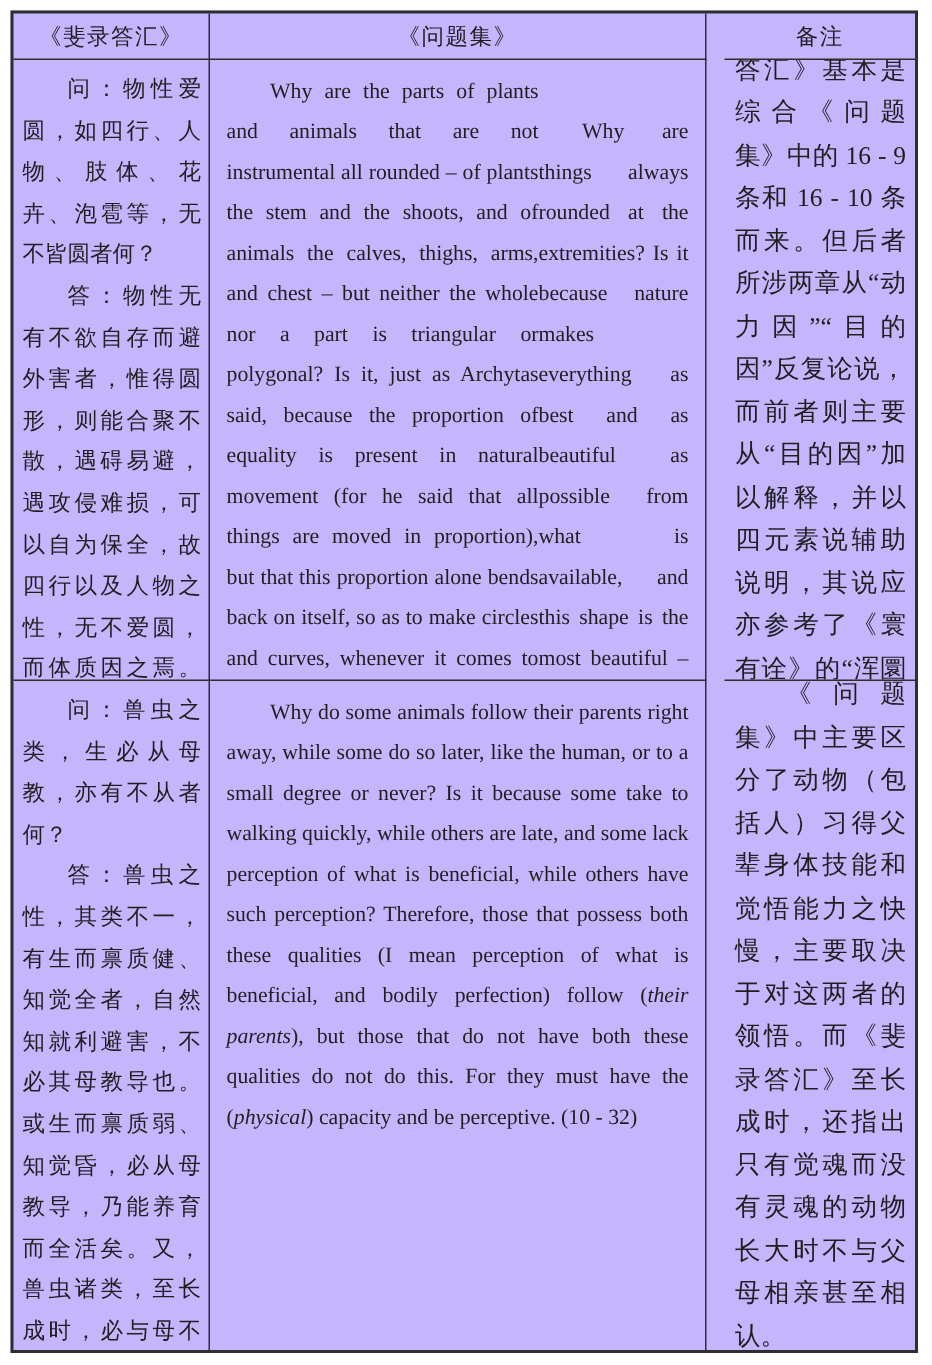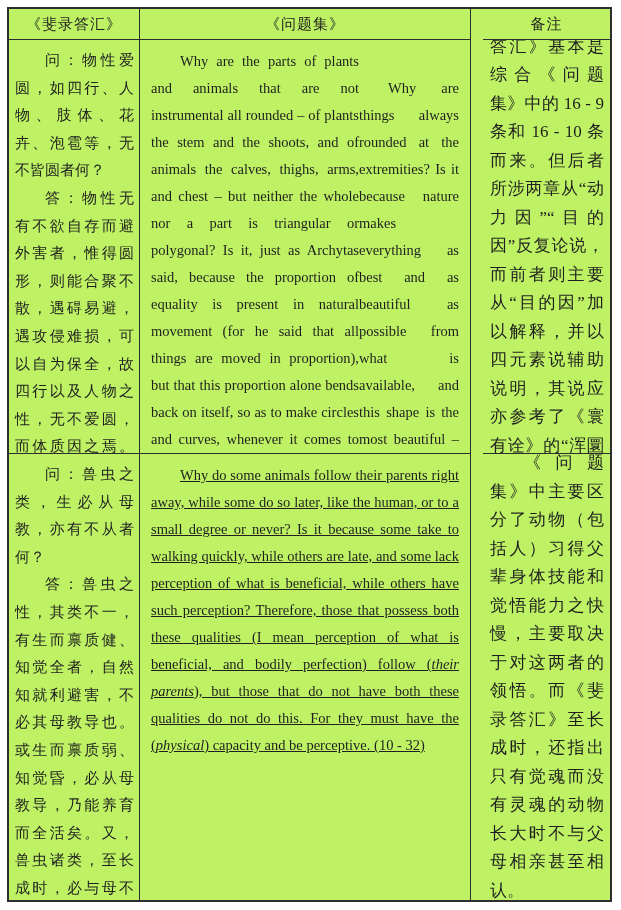--- a/index.html
+++ b/index.html
@@ -19,21 +19,21 @@
   }
   .table {
     position: absolute;
     left: 7px; top: 7px;
     width: 605px; height: 895px;
     border: 2px solid #2e2e2e;
     box-sizing: border-box;
     display: grid;
     grid-template-columns: 131px 331px 1fr;
     grid-template-rows: 31px 414px 1fr;
-    background: #bef264;
+    background: #c4b5fd;
   }
   .cell {
     box-sizing: border-box;
     border-right: 1.5px solid #2e2e2e;
     border-bottom: 1.5px solid #2e2e2e;
     overflow: hidden;
   }
   .cell.last-col { border-right: none; margin-left: 12px; }
   .cell.last-row { border-bottom: none; }
   .hdr {
@@ -63,21 +63,21 @@
   }
   .notes p { margin: 0; text-indent: 2em; }
   .en {
     font-size: 14.5px;
     line-height: 27px;
     text-align: justify;
     padding: 8px 11px;
     display: flex;
     flex-direction: row;
   }
-  .en.v-center { justify-content: center; text-decoration: underline; }
+  .en.v-center { justify-content: center; }
   .en p { margin: 0; text-indent: 2em; }
   .en p + p { margin-top: 27px; }
   .it { font-style: italic; }
 </style>
 </head>
 <body>
 
 <div class="sheet">
   <div class="table">
 

